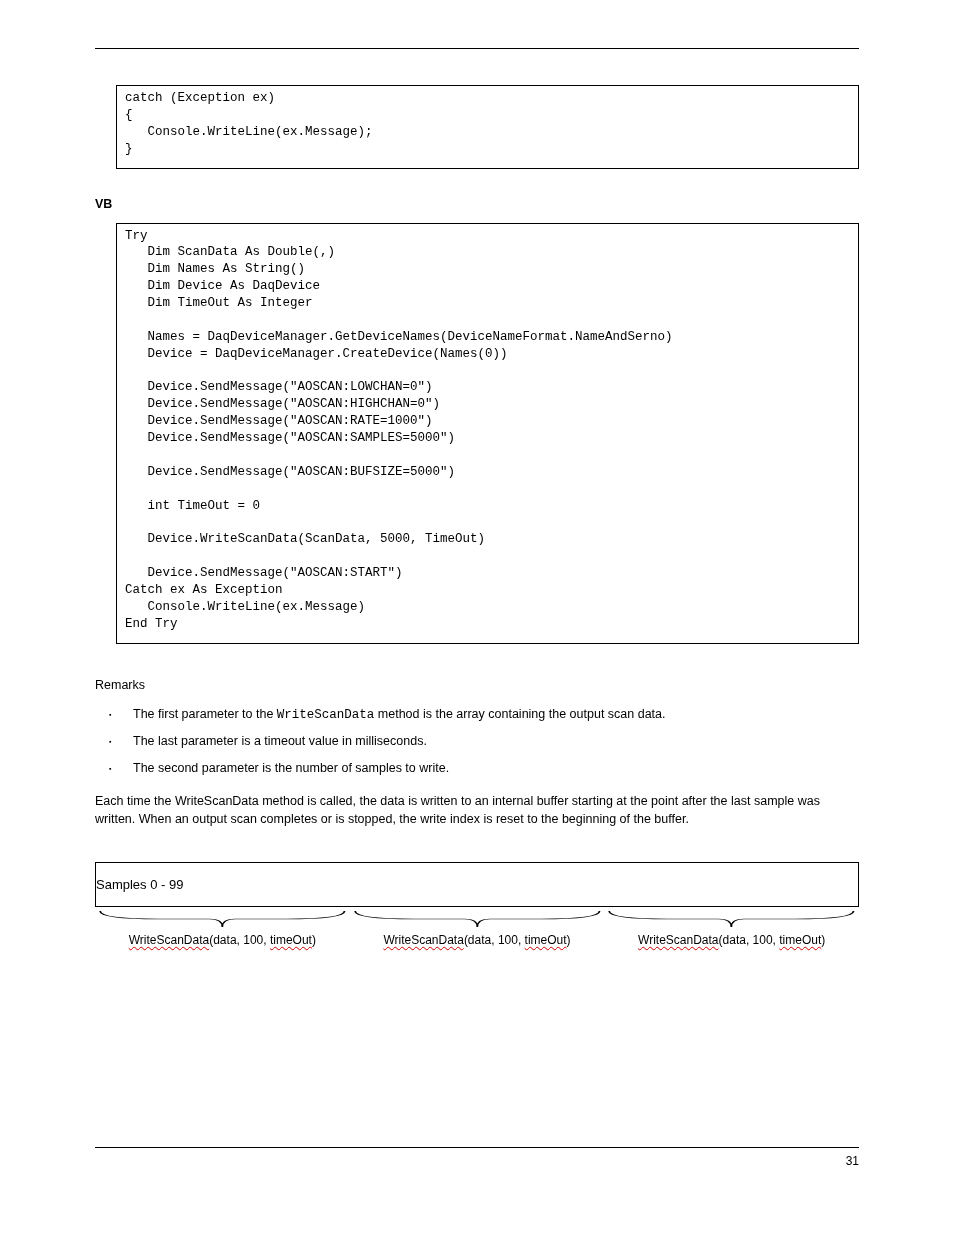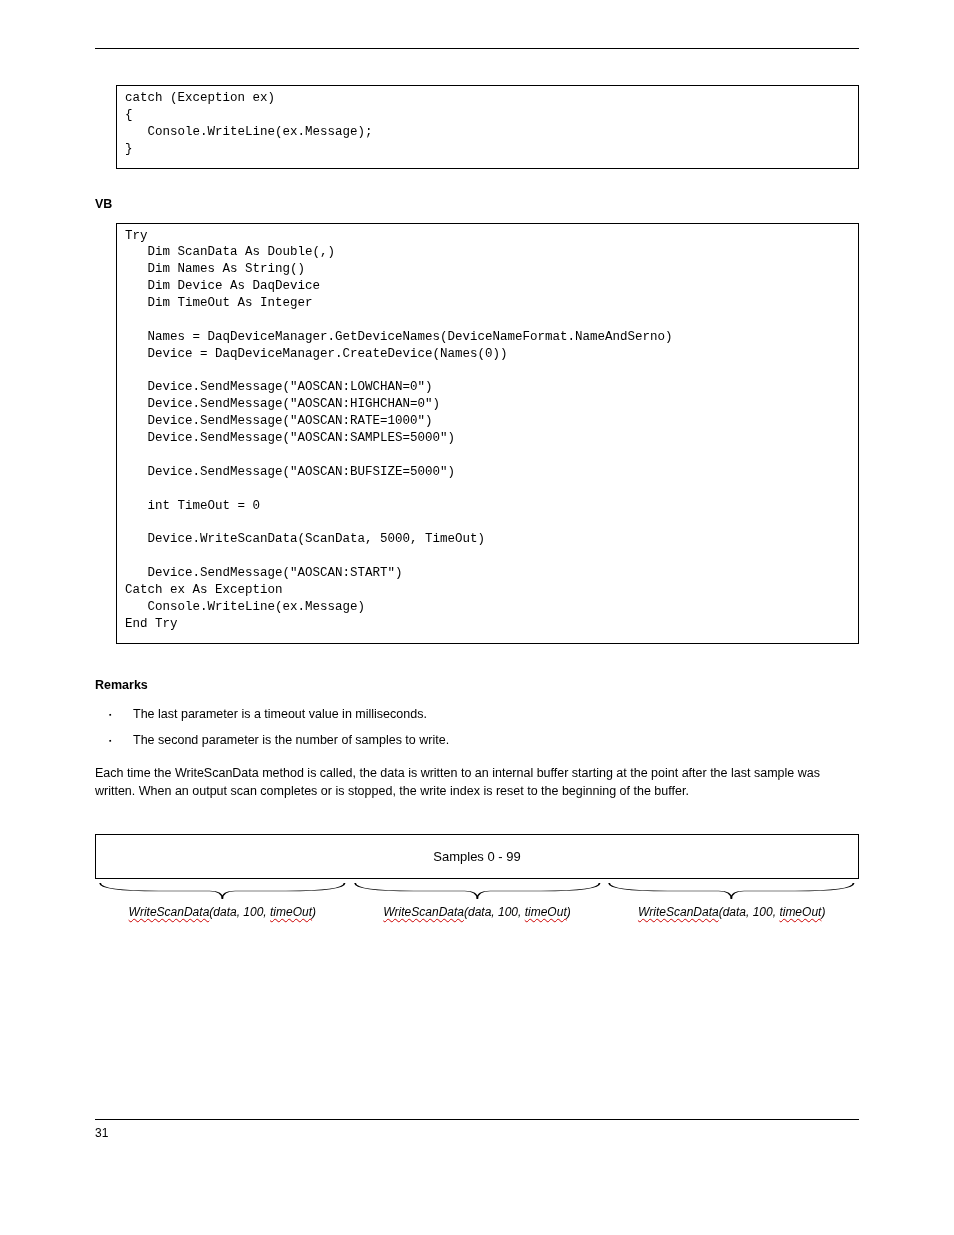--- a/index.html
+++ b/index.html
@@ -29,21 +29,21 @@
     margin-bottom: 28px;
     margin-left: 21px;
   }
   .vb-label {
     font-family: Verdana, Geneva, sans-serif;
     font-weight: bold;
     font-size: 12.5px;
     margin-bottom: 12px;
   }
   .remarks-label {
-    font-weight: bold;
+    font-weight: normal;
     margin-top: 34px;
     margin-bottom: 14px;
   }
   ul.bullets {
     list-style: none;
     padding-left: 26px;
     margin-bottom: 16px;
   }
   ul.bullets li {
     position: relative;
@@ -67,21 +67,20 @@
   }
   .diagram {
     margin-top: 34px;
   }
   .diagram-boxes {
     display: flex;
     border: 1px solid #000;
   }
   .diagram-box {
     flex: 1;
-    text-align: center;
     padding: 14px 0;
     font-size: 13px;
     border-right: 1px solid #000;
   }
   .diagram-box:last-child { border-right: none; }
   .brace-row {
     display: flex;
     margin-top: 2px;
   }
   .brace-cell {
@@ -90,39 +89,38 @@
     height: 22px;
   }
   .brace-cell svg {
     width: 100%;
     height: 22px;
     display: block;
   }
   .caption-row {
     display: flex;
     margin-top: 2px;
-    font-style: italic;
   }
   .caption-cell {
     flex: 1;
     text-align: center;
     font-size: 12px;
     white-space: nowrap;
   }
   .wavy {
     text-decoration: underline wavy #c00;
     text-decoration-thickness: 1px;
     text-underline-offset: 2px;
   }
   .bottom-rule {
     border-top: 1px solid #000;
     margin-top: 200px;
   }
   .page-num {
-    text-align: left;
+    text-align: right;
     font-size: 12px;
     margin-top: 6px;
   }
 </style>
 </head>
 <body>
 
 <div class="page">
   <div class="top-rule"></div>
 
@@ -154,20 +152,23 @@
    Device.WriteScanData(ScanData, 5000, TimeOut)
 
    Device.SendMessage("AOSCAN:START")
 Catch ex As Exception
    Console.WriteLine(ex.Message)
 End Try</div>
 
   <div class="remarks-label">Remarks</div>
 
   <ul class="bullets">
+    <li>
+      <span>The first parameter to the </span><span class="code-inline">WriteScanData</span><span> method is the array containing the output scan data.</span>
+    </li>
     <li>The last parameter is a timeout value in milliseconds.</li>
     <li>The second parameter is the number of samples to write.</li>
   </ul>
 
   <p class="body">Each time the WriteScanData method is called, the data is written to an internal buffer starting at the point after the last sample was written. When an output scan completes or is stopped, the write index is reset to the beginning of the buffer.</p>
 
   <div class="diagram">
     <div class="diagram-boxes">
       <div class="diagram-box">Samples 0 - 99</div>
     </div>

